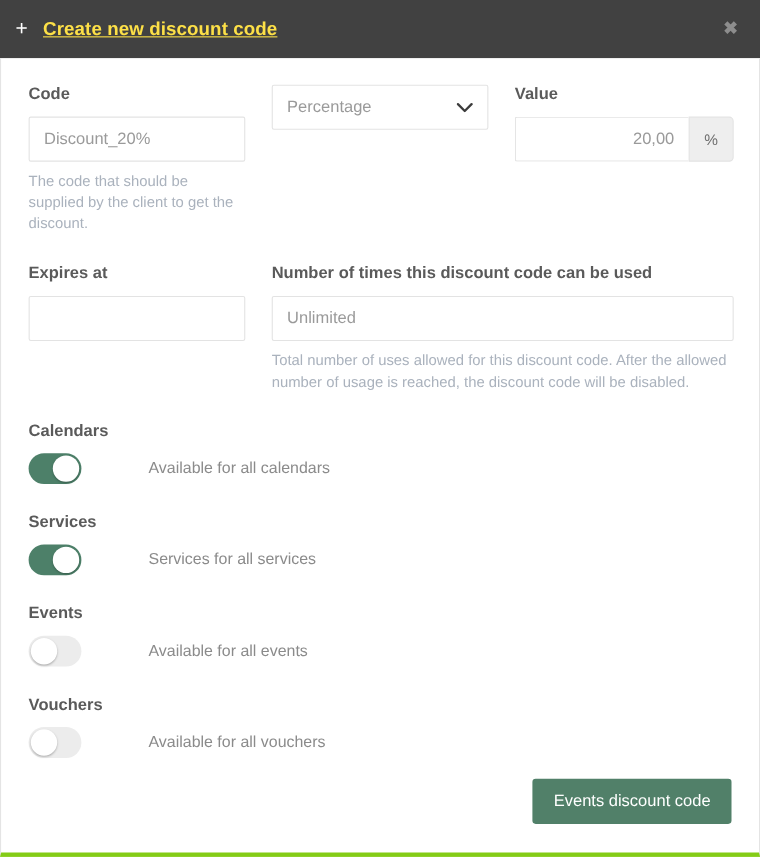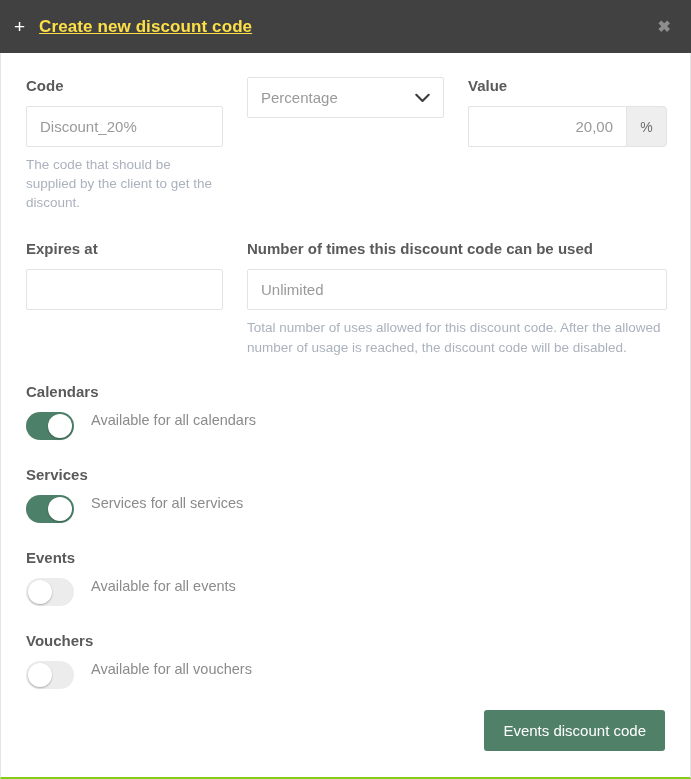--- a/index.html
+++ b/index.html
@@ -63,21 +63,21 @@
     cursor: pointer;
     user-select: none;
   }
 
   
   .modal-body {
     flex: 1 1 auto;
     background: #ffffff;
     border-left: 1px solid #e4e4e4;
     border-right: 1px solid #e4e4e4;
-    border-bottom: 2px solid #84cc16;
+    border-bottom: 4px solid #84cc16;
     box-sizing: border-box;
     padding: 24px 25px 0 25px;
     position: relative;
   }
 
   .row {
     display: flex;
     align-items: flex-start;
   }
 
@@ -163,21 +163,22 @@
 
   
   .row-2 { margin-top: 28px; }
   .col-expires { width: 197px; flex: 0 0 197px; }
   .col-uses    { width: 420px; flex: 0 0 420px; margin-left: 24px; }
 
   
   .toggle-group { margin-top: 26px; }
   .toggle-row {
     display: flex;
-    align-items: flex-start;
+    align-items: center;
+    gap: 44px;
   }
   .switch {
     position: relative;
     width: 48px;
     height: 28px;
     border-radius: 14px;
     flex: 0 0 48px;
     cursor: pointer;
     box-sizing: border-box;
   }

